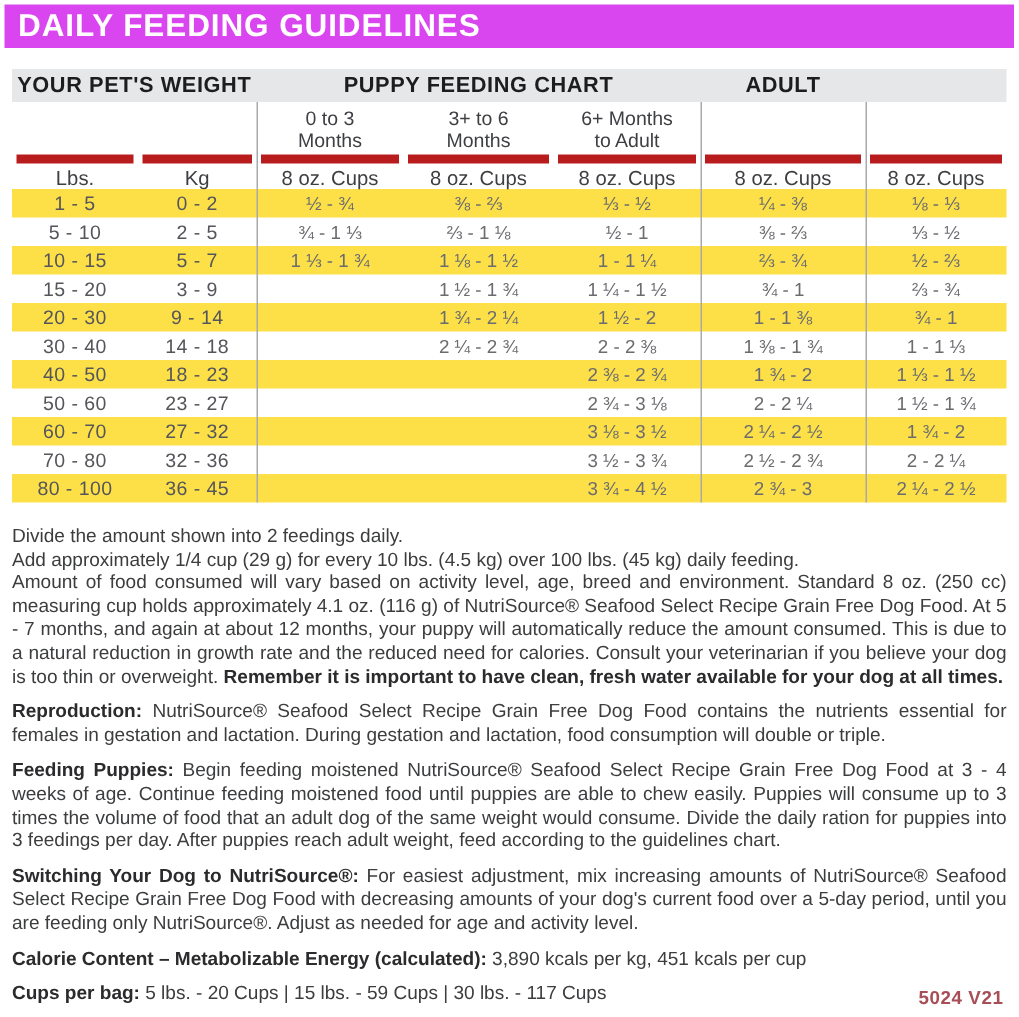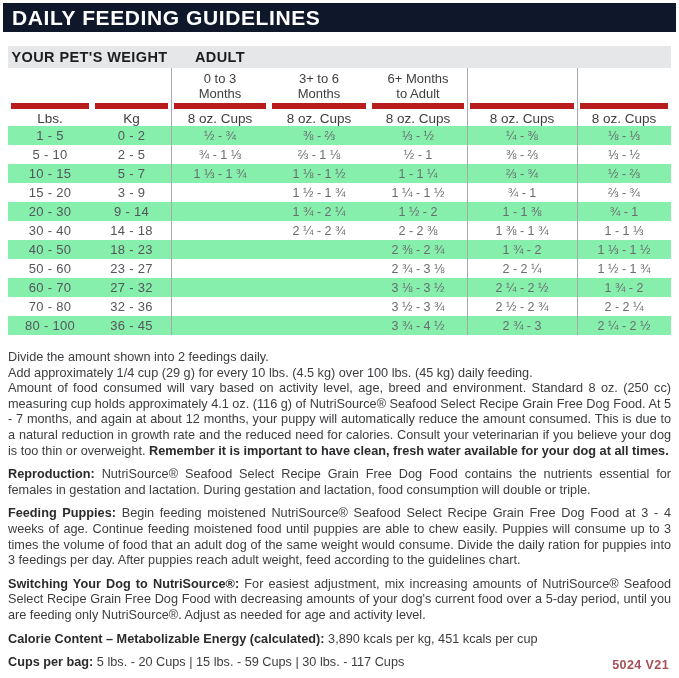--- a/index.html
+++ b/index.html
@@ -2,21 +2,21 @@
 <html><head>
 <meta charset="utf-8">
 <style>
   html,body{margin:0;padding:0;background:#ffffff;}
   .page{
     position:relative;width:679px;height:678px;background:#ffffff;overflow:hidden;
     font-family:"Liberation Sans","DejaVu Sans",sans-serif;
   }
   
   .banner{
-    margin:3px 3px 0 3px;height:29px;background:#0f172a;color:#ffffff;
+    margin:3px 3px 0 3px;height:29px;background:#d946ef;color:#ffffff;
     display:flex;align-items:center;padding-left:9px;
     font-size:21px;font-weight:bold;letter-spacing:0.6px;
   }
   
   .table-wrap{position:relative;margin:14px 8px 15px 8px;width:663px;}
   .trow{display:grid;grid-template-columns:84px 79px 98px 100px 98px 110px 94px;align-items:center;}
   .ghead{height:22px;background:#E6E7E8;}
   .gh{
     text-align:center;font-size:14.5px;font-weight:bold;color:#1d1d1f;letter-spacing:0.4px;
   }
@@ -25,21 +25,21 @@
   .months{height:35px;}
   .mc{
     text-align:center;font-size:13px;line-height:15px;color:#3e3f42;white-space:pre-line;
   }
   .units{height:23px;}
   .uc{
     text-align:center;font-size:13.5px;color:#3e3f42;
     border-top:6px solid #b91c1c;margin:0 3px;padding-top:2px;align-self:start;
   }
   .tbody .trow{height:19px;}
-  .tbody .stripe{background:#86efac;}
+  .tbody .stripe{background:#fde047;}
   .tc{text-align:center;}
   .wt{font-size:13px;color:#55565b;letter-spacing:0.3px;}
   .fr{font-size:12.5px;color:#6b6c70;}
   .vline{position:absolute;top:22px;bottom:0;width:1px;background:#a8a9ab;}
   .vl1{left:163px;} .vl2{left:459px;} .vl3{left:569px;}
   
   .notes{margin:12px 8px 0 8px;width:663px;}
   .note{
     margin:0;font-size:12.7px;line-height:15.6px;color:#3c3d3f;text-align:justify;
   }
@@ -57,20 +57,21 @@
 <div class="page">
 
   <div class="banner">
     <span>DAILY FEEDING GUIDELINES</span>
   </div>
 
   <div class="table-wrap">
 
     <div class="trow ghead">
       <div class="gh span2">YOUR PET'S WEIGHT</div>
+      <div class="gh span3">PUPPY FEEDING CHART</div>
       <div class="gh">ADULT</div>
     </div>
 
     <div class="trow months">
       <div class="mc span2"></div>
       <div class="mc">0 to 3
 Months</div>
       <div class="mc">3+ to 6
 Months</div>
       <div class="mc">6+ Months

